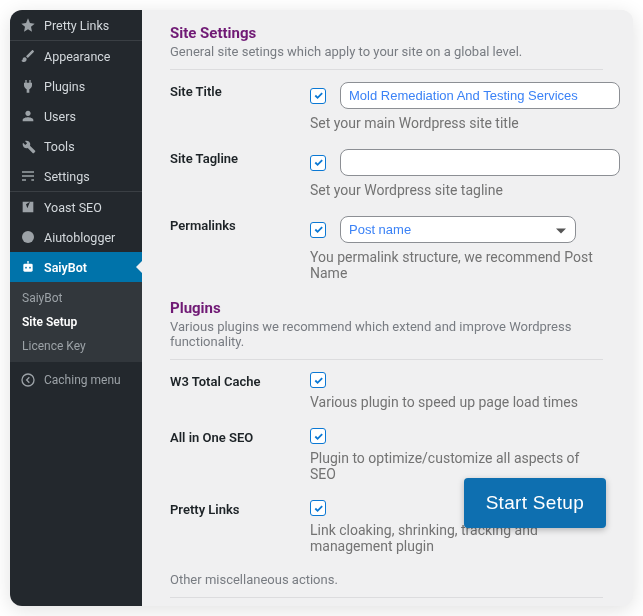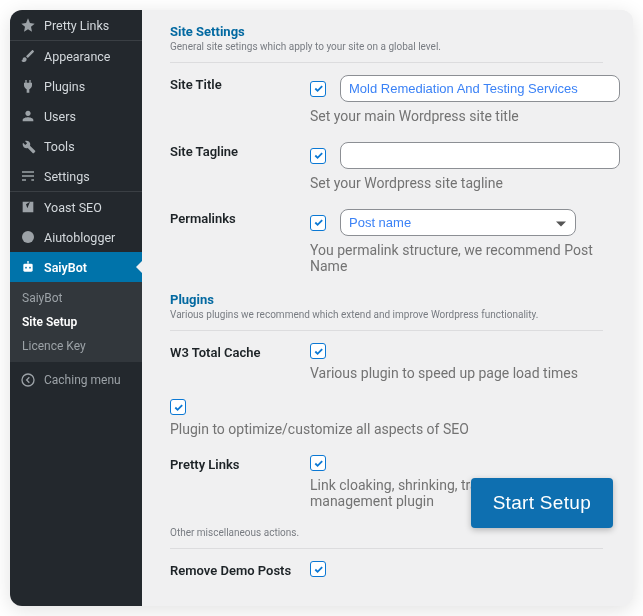--- a/index.html
+++ b/index.html
@@ -87,27 +87,27 @@
   
   .main {
     flex: 1;
     background: #f0f0f1;
     padding: 14px 30px 20px 28px;
     overflow: auto;
     color: #333;
     position: relative;
   }
   .section-title {
-    font-size: 13px;
+    font-size: 15px;
     font-weight: 700;
     margin-bottom: 2px;
-    color: #0369a1;
+    color: #701a75;
   }
   .section-sub {
-    font-size: 10px;
+    font-size: 13px;
     color: #787c82;
     margin-bottom: 10px;
   }
   hr.div {
     border: none;
     border-top: 1px solid #dcdcde;
     margin: 8px 0 12px;
   }
   .row {
     display: flex;
@@ -161,21 +161,21 @@
     border-right:5px solid transparent;
     border-top:5px solid #555;
     pointer-events:none;
   }
   .help {
     font-size: 14px;
     color: #737373;
   }
   .start-btn {
     position: absolute;
-    right: 20px;
+    right: 27px;
     bottom: 78px;
     background: #135e96;
     background: #1670b8;
     background: #0e6fb0;
     color: #fff;
     font-size: 19px;
     font-weight: 500;
     padding: 14px 22px;
     border-radius: 4px;
     border: none;
@@ -364,20 +364,21 @@
             <svg viewBox="0 0 24 24" fill="none" stroke="currentColor" stroke-width="4">
                 <path d="M5 12l5 5L20 7"></path>
               </svg>
           </span>
         </div>
         <div class="help">Various plugin to speed up page load times</div>
       </div>
     </div>
 
     <div class="row">
+      <div class="label">All in One SEO</div>
       <div class="control">
         <div class="ctrl-line">
           <span class="cb">
             <svg viewBox="0 0 24 24" fill="none" stroke="currentColor" stroke-width="4">
                 <path d="M5 12l5 5L20 7"></path>
               </svg>
           </span>
         </div>
         <div class="help">Plugin to optimize/customize all aspects of SEO</div>
       </div>

